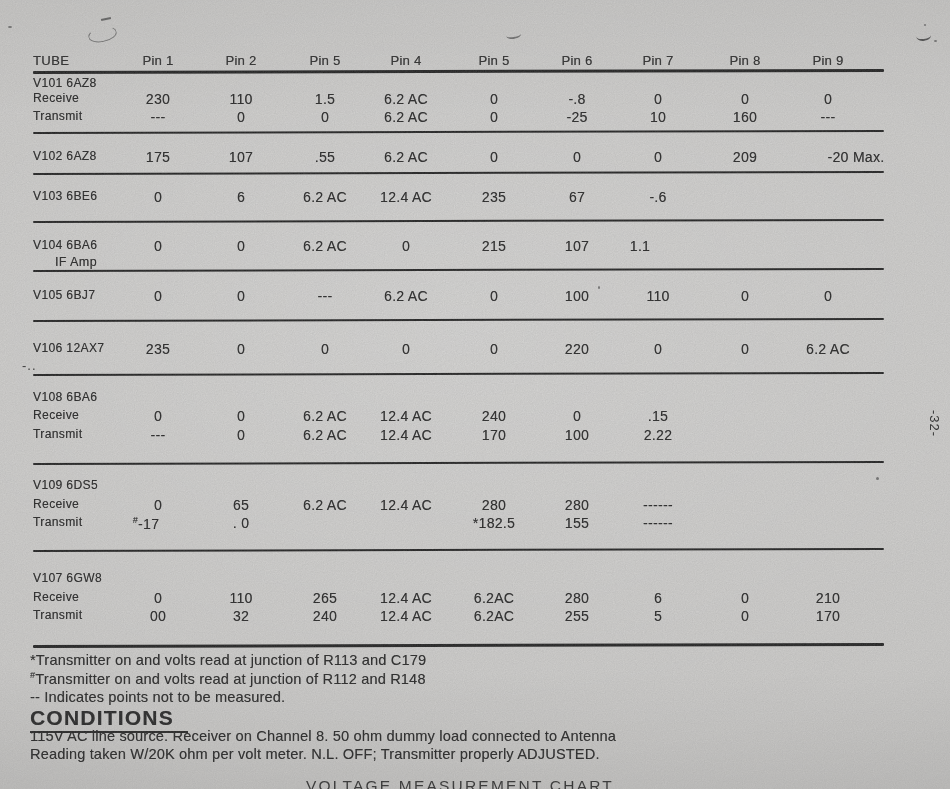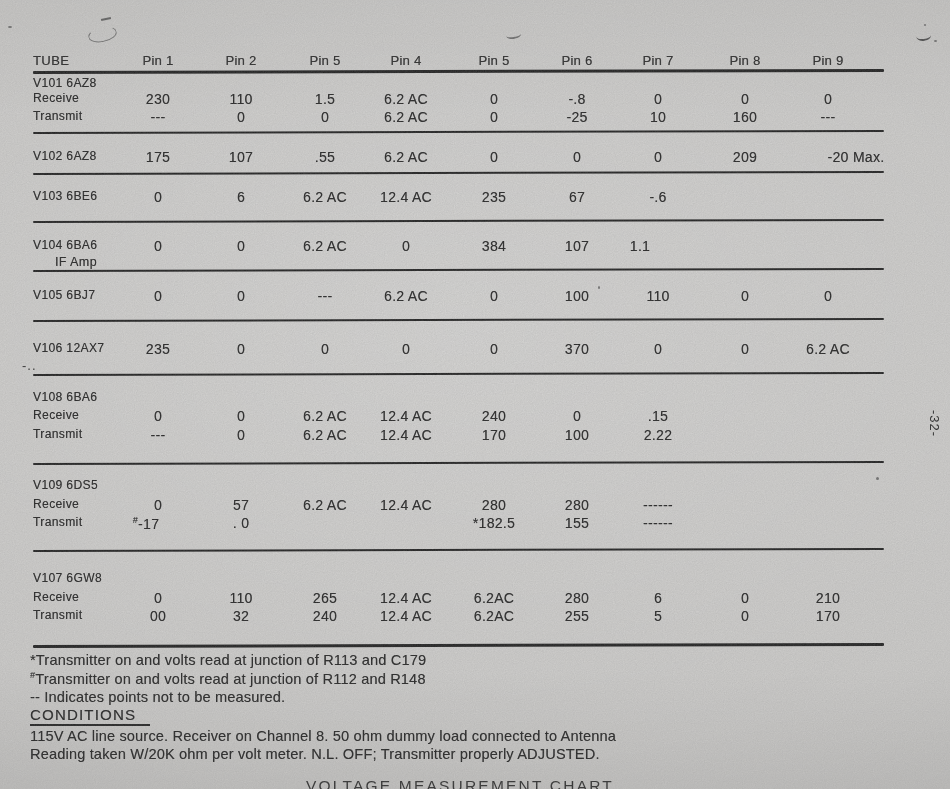--- a/index.html
+++ b/index.html
@@ -36,21 +36,21 @@
   .hline.thick { height:3.2px; }
   sup { font-size:9px; vertical-align:super; }
 
   .footnote, .cond-line {
     position:absolute; left:30px; white-space:nowrap;
     font-size:14.5px; letter-spacing:0.2px;
     text-shadow:0.2px 0.2px 0.35px rgba(25,25,25,0.5);
   }
   .cond-head {
     position:absolute; left:30px; white-space:nowrap;
-    font-size:15px; letter-spacing:1.2px; font-weight:normal;
+    font-size:21px; letter-spacing:1.2px; font-weight:bold;
     border-bottom:2.2px solid #1c1c1c; padding:0 14px 1px 0;
     text-shadow:0.2px 0.2px 0.35px rgba(25,25,25,0.5);
   }
   .caption {
     position:absolute; left:0; width:920px; top:777px; text-align:center;
     font-size:15.5px; letter-spacing:2.2px; color:#2a2a2a; white-space:nowrap;
   }
   .pagenum {
     position:absolute; right:2px; top:416px;
     transform:rotate(90deg); font-size:13px; letter-spacing:1px; color:#1d1d1d;
@@ -139,21 +139,21 @@
           <span class="cell" style="left:577px; top:189px">67</span>
           <span class="cell" style="left:658px; top:189px">-.6</span>
           <div class="hline" style="top:220px"></div>
         </div>
         <div>
           <span class="tube" style="top:238px">V104 6BA6</span>
           <span class="cell" style="left:158px; top:238px">0</span>
           <span class="cell" style="left:241px; top:238px">0</span>
           <span class="cell" style="left:325px; top:238px">6.2 AC</span>
           <span class="cell" style="left:406px; top:238px">0</span>
-          <span class="cell" style="left:494px; top:238px">384</span>
+          <span class="cell" style="left:494px; top:238px">215</span>
           <span class="cell" style="left:577px; top:238px">107</span>
           <span class="cell" style="left:640px; top:238px">1.1</span>
           <span class="tube" style="left:55px; top:255px; font-size:12.5px">IF Amp</span>
           <div class="hline" style="top:269px"></div>
         </div>
         <div>
           <span class="tube" style="top:288px">V105 6BJ7</span>
           <span class="cell" style="left:158px; top:288px">0</span>
           <span class="cell" style="left:241px; top:288px">0</span>
           <span class="cell" style="left:325px; top:288px">---</span>
@@ -165,21 +165,21 @@
           <span class="cell" style="left:828px; top:288px">0</span>
           <div class="hline" style="top:319px"></div>
         </div>
         <div>
           <span class="tube" style="top:341px">V106 12AX7</span>
           <span class="cell" style="left:158px; top:341px">235</span>
           <span class="cell" style="left:241px; top:341px">0</span>
           <span class="cell" style="left:325px; top:341px">0</span>
           <span class="cell" style="left:406px; top:341px">0</span>
           <span class="cell" style="left:494px; top:341px">0</span>
-          <span class="cell" style="left:577px; top:341px">370</span>
+          <span class="cell" style="left:577px; top:341px">220</span>
           <span class="cell" style="left:658px; top:341px">0</span>
           <span class="cell" style="left:745px; top:341px">0</span>
           <span class="cell" style="left:828px; top:341px">6.2 AC</span>
           <div class="hline" style="top:373px"></div>
         </div>
         <div>
           <span class="tube" style="top:390px">V108 6BA6</span>
           <span class="tube" style="top:408px">Receive</span>
           <span class="cell" style="left:158px; top:408px">0</span>
           <span class="cell" style="left:241px; top:408px">0</span>
@@ -195,21 +195,21 @@
           <span class="cell" style="left:406px; top:427px">12.4 AC</span>
           <span class="cell" style="left:494px; top:427px">170</span>
           <span class="cell" style="left:577px; top:427px">100</span>
           <span class="cell" style="left:658px; top:427px">2.22</span>
           <div class="hline" style="top:462px"></div>
         </div>
         <div>
           <span class="tube" style="top:478px">V109 6DS5</span>
           <span class="tube" style="top:497px">Receive</span>
           <span class="cell" style="left:158px; top:497px">0</span>
-          <span class="cell" style="left:241px; top:497px">57</span>
+          <span class="cell" style="left:241px; top:497px">65</span>
           <span class="cell" style="left:325px; top:497px">6.2 AC</span>
           <span class="cell" style="left:406px; top:497px">12.4 AC</span>
           <span class="cell" style="left:494px; top:497px">280</span>
           <span class="cell" style="left:577px; top:497px">280</span>
           <span class="cell" style="left:658px; top:497px">------</span>
           <span class="tube" style="top:515px">Transmit</span>
           <span class="cell" style="left:146px; top:515px"><sup>#</sup>-17</span>
           <span class="cell" style="left:241px; top:515px">. 0</span>
           <span class="cell" style="left:494px; top:515px">*182.5</span>
           <span class="cell" style="left:577px; top:515px">155</span>

